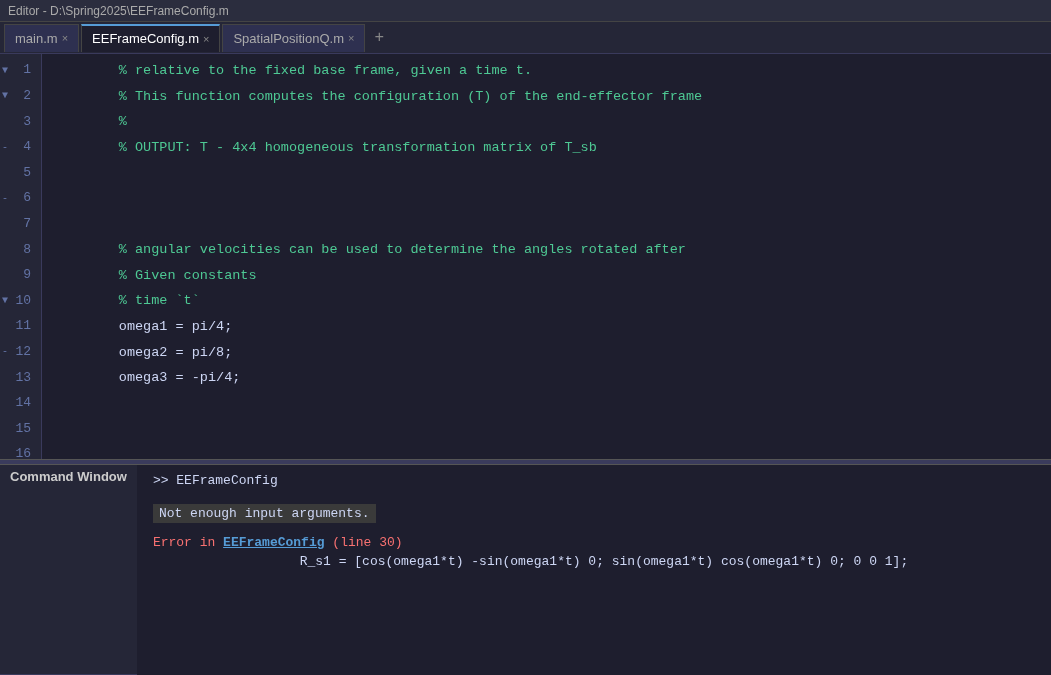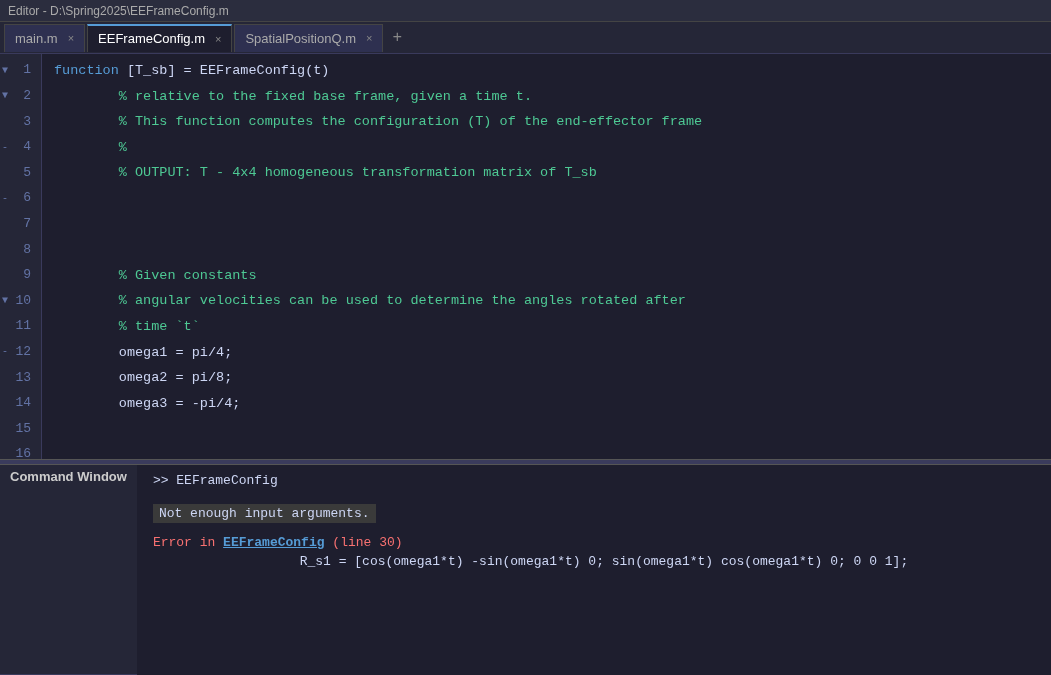--- a/index.html
+++ b/index.html
@@ -42,21 +42,21 @@
       padding: 0 10px;
       height: 28px;
       font-size: 13px;
       font-family: Arial, sans-serif;
       color: #aaa;
       background: #2e3050;
       border: 1px solid #444;
       border-bottom: none;
       margin-right: 2px;
       cursor: pointer;
-      gap: 10px;
+      gap: 4px;
     }
     .tab.active {
       background: #1e1e2e;
       color: #fff;
       border-top: 2px solid #569cd6;
     }
     .tab .close-btn {
       font-size: 11px;
       color: #888;
       cursor: pointer;
@@ -234,42 +234,39 @@
       <div class="ln">11</div>
       <div class="ln"><span class="ln-fold">-</span>12</div>
       <div class="ln">13</div>
       <div class="ln">14</div>
       <div class="ln">15</div>
       <div class="ln">16</div>
     </div>
 
     <div class="code-lines">
       <div class="code-line">
-        <span class="kw">function</span><span> [T_sb] = EEFrameConfig(t)</span>
-      </div>
-      <div class="code-line">
         <span class="cm">        % relative to the fixed base frame, given a time t.</span>
       </div>
       <div class="code-line">
         <span class="cm">        % This function computes the configuration (T) of the end-effector frame</span>
       </div>
       <div class="code-line">
         <span class="cm">        %</span>
       </div>
       <div class="code-line">
         <span class="cm">        % OUTPUT: T - 4x4 homogeneous transformation matrix of T_sb</span>
       </div>
       <div class="code-line"></div>
       <div class="code-line"></div>
       <div class="code-line"></div>
       <div class="code-line">
+        <span class="cm">        % angular velocities can be used to determine the angles rotated after</span>
+      </div>
+      <div class="code-line">
         <span class="cm">        % Given constants</span>
-      </div>
-      <div class="code-line">
-        <span class="cm">        % angular velocities can be used to determine the angles rotated after</span>
       </div>
       <div class="code-line">
         <span class="cm">        % time `t`</span>
       </div>
       <div class="code-line">
         <span>        omega1 = pi/4;</span>
       </div>
       <div class="code-line">
         <span>        omega2 = pi/8;</span>
       </div>

